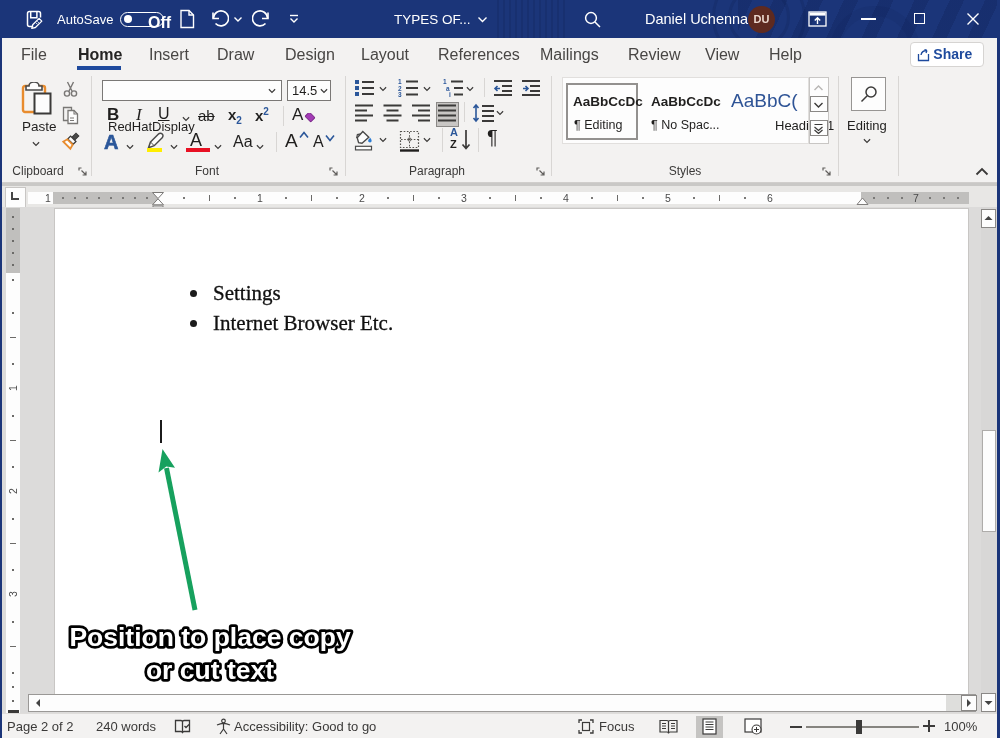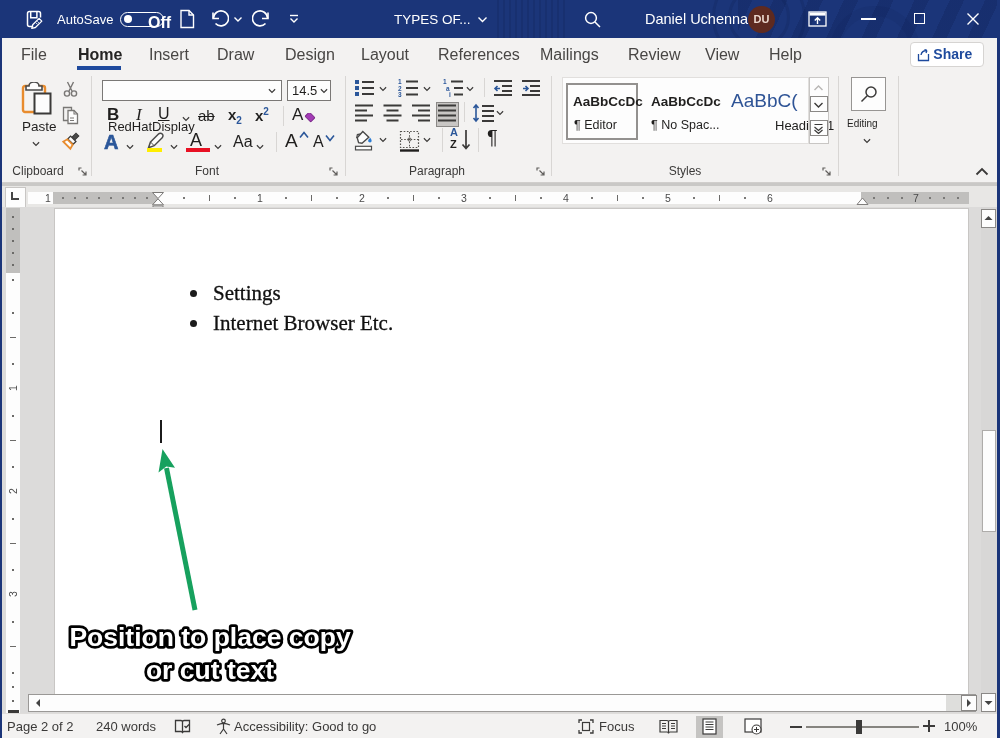--- a/index.html
+++ b/index.html
@@ -362,21 +362,21 @@
     <svg class="launcher" style="left:536px;" width="10" height="10" viewBox="0 0 10 10">
         <path d="M1 3.5 V1 H3.5" fill="none" stroke="#605e5c" stroke-width="1.2"></path>
         <path d="M3.5 3.5 L8 8 M8 4.6 V8 H4.6" fill="none" stroke="#605e5c" stroke-width="1.2"></path>
       </svg>
   </div>
   <div id="ribbon-styles">
     <div class="abs" style="left:562px; top:5px; width:247px; height:67px; background:#fdfdfd; border:1px solid #e1dfdd;"></div>
 
     <div class="abs" style="left:566px; top:11px; width:72px; height:57px; background:#fdfdfd; border:2px solid #93918f; box-shadow:inset 0 0 0 2px #fdfdfd;"></div>
     <div class="ribtxt" style="left:573px; top:22px; font-size:13.5px; font-weight:bold;">AaBbCcDc</div>
-    <div class="ribtxt" style="left:574px; top:46px; font-size:12.5px;">¶ Editor</div>
+    <div class="ribtxt" style="left:574px; top:46px; font-size:12.5px;">¶ Editing</div>
 
     <div class="ribtxt" style="left:651px; top:22px; font-size:13.5px; font-weight:bold;">AaBbCcDc</div>
     <div class="ribtxt" style="left:651px; top:46px; font-size:12.5px;">¶ No Spac...</div>
 
     <div class="ribtxt" style="left:731px; top:18px; font-size:19px; color:#2f5496;">AaBbC(</div>
     <div class="ribtxt" style="left:775px; top:46px; font-size:13px;">Heading 1</div>
 
     <div class="abs" style="left:809px; top:5px; width:20px; height:67px; background:#fdfdfd; border:1px solid #c8c6c4;"></div>
     <svg class="abs" style="left:813px; top:12px;" width="11" height="8" viewBox="0 0 11 8">
         <path d="M1.5 6 L5.5 2 L9.5 6" fill="none" stroke="#b8b6b4" stroke-width="1.4"></path>
@@ -394,21 +394,21 @@
         <path d="M1 3.5 V1 H3.5" fill="none" stroke="#605e5c" stroke-width="1.2"></path>
         <path d="M3.5 3.5 L8 8 M8 4.6 V8 H4.6" fill="none" stroke="#605e5c" stroke-width="1.2"></path>
       </svg>
   </div>
   <div id="ribbon-edit">
     <div class="abs" style="left:851px; top:5px; width:35px; height:34px; background:#fdfdfd; border:1px solid #979593;"></div>
     <svg class="abs" style="left:859px; top:13px;" width="20" height="20" viewBox="0 0 20 20">
       <circle cx="12" cy="7" r="5" fill="none" stroke="#3b3a39" stroke-width="1.5"></circle>
       <path d="M8.2 10.8 L2.5 16.5" stroke="#3b3a39" stroke-width="1.5"></path>
     </svg>
-    <div class="ribtxt" style="left:847px; top:46px; font-size:10px;">Editing</div>
+    <div class="ribtxt" style="left:847px; top:46px; font-size:13px;">Editing</div>
     <svg class="chev" style="left:863px; top:65px;" width="9" height="7" viewBox="0 0 9 7">
         <path d="M1 1.5 l3.5 3.5 3.5-3.5" fill="none" stroke="#3b3a39" stroke-width="1.3"></path>
       </svg>
   </div>
   <svg class="abs" style="left:975px; top:95px;" width="14" height="9" viewBox="0 0 14 9">
       <path d="M1.5 7.5 L7 2 L12.5 7.5" fill="none" stroke="#3b3a39" stroke-width="1.8"></path>
     </svg>
 </div>
 
 <div id="rulerrow" class="abs">

